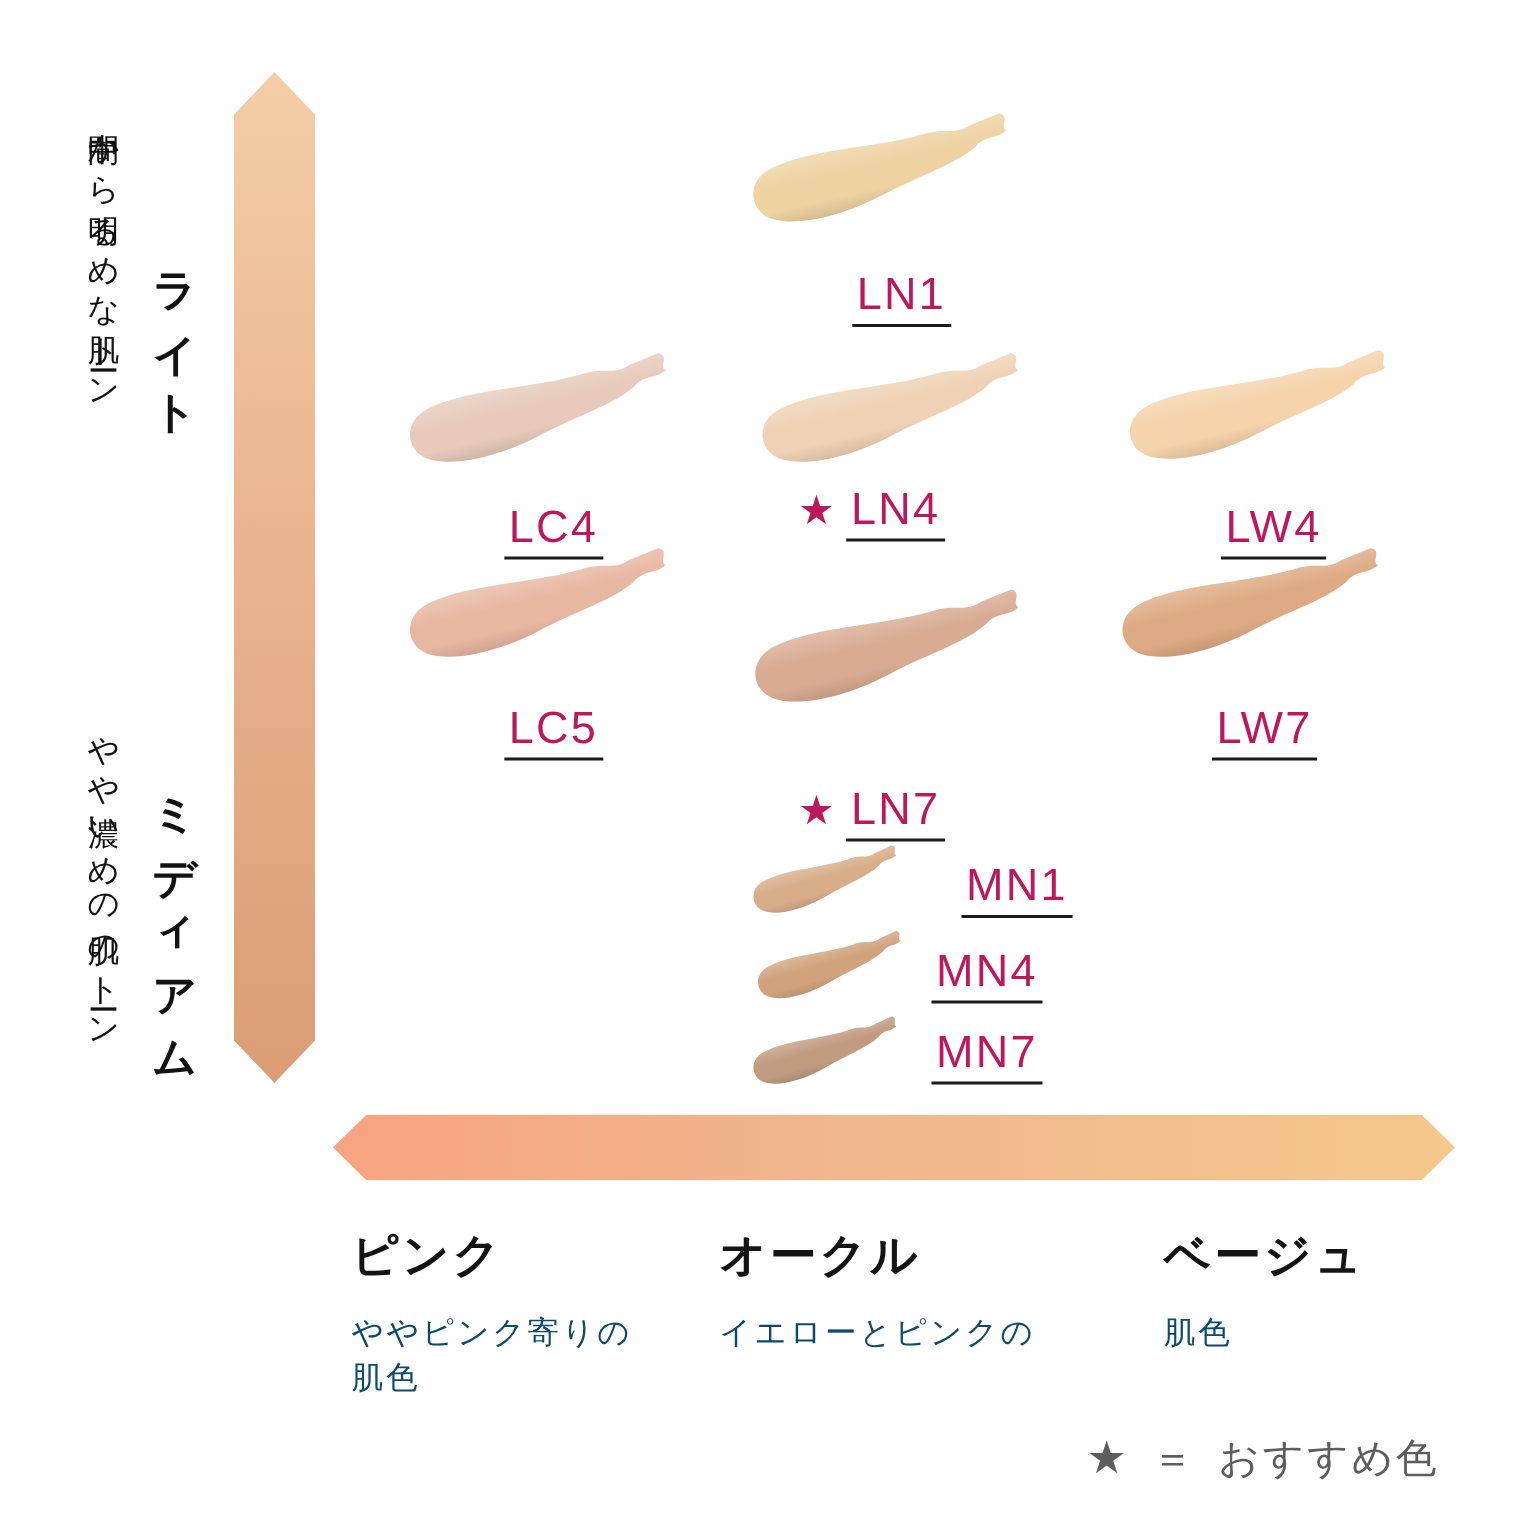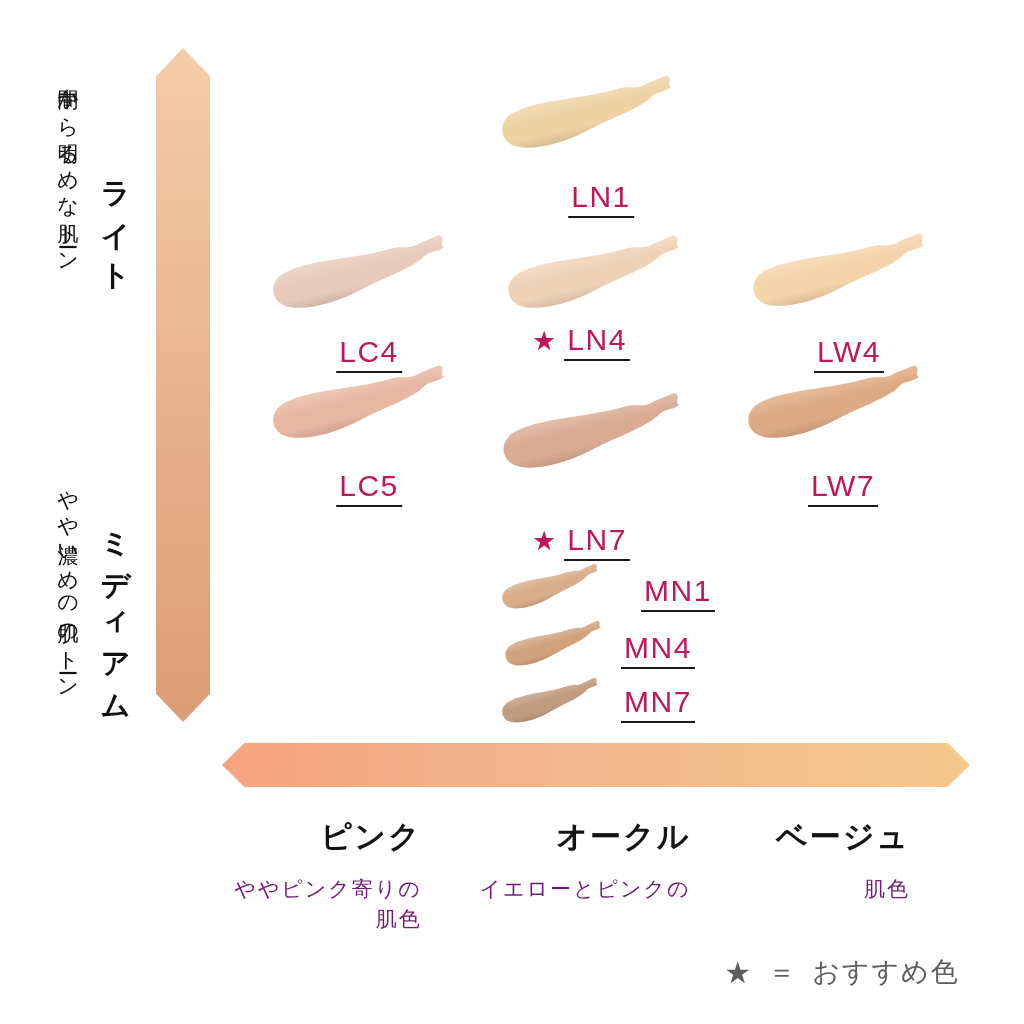--- a/index.html
+++ b/index.html
@@ -27,24 +27,24 @@
   
   .shade-label{
     position:absolute;transform:translate(-50%,-50%);white-space:nowrap;
     font-size:30px;font-weight:500;letter-spacing:1.5px;color:#be185d;
   }
   .shade-label.left{transform:translate(0,-50%);}
   .shade-label .code{border-bottom:2.5px solid #1b1b1b;padding:0 3px 3px 3px;}
   .shade-label .star{font-size:27px;margin-right:8px;letter-spacing:0;}
   
   .category{
-    position:absolute;transform:translateX(-50%);text-align:right;white-space:nowrap;
+    position:absolute;transform:translateX(-50%);text-align:left;white-space:nowrap;
   }
   .category .cat-name{font-size:31px;font-weight:700;letter-spacing:2px;color:#141414;}
-  .category .cat-desc{margin-top:16px;font-size:21px;line-height:30px;letter-spacing:2px;color:#701a75;}
+  .category .cat-desc{margin-top:16px;font-size:21px;line-height:30px;letter-spacing:2px;color:#0c4a6e;}
   
   .legend{
     position:absolute;left:842px;top:972px;transform:translate(-50%,-50%);
     display:flex;align-items:center;gap:15px;color:#5d5d5d;font-size:27px;letter-spacing:2px;white-space:nowrap;
   }
   .legend .legend-star{font-size:30px;}
   .hidden-defs{position:absolute;width:0;height:0;overflow:hidden;}
 </style>
 </head>
 <body>

